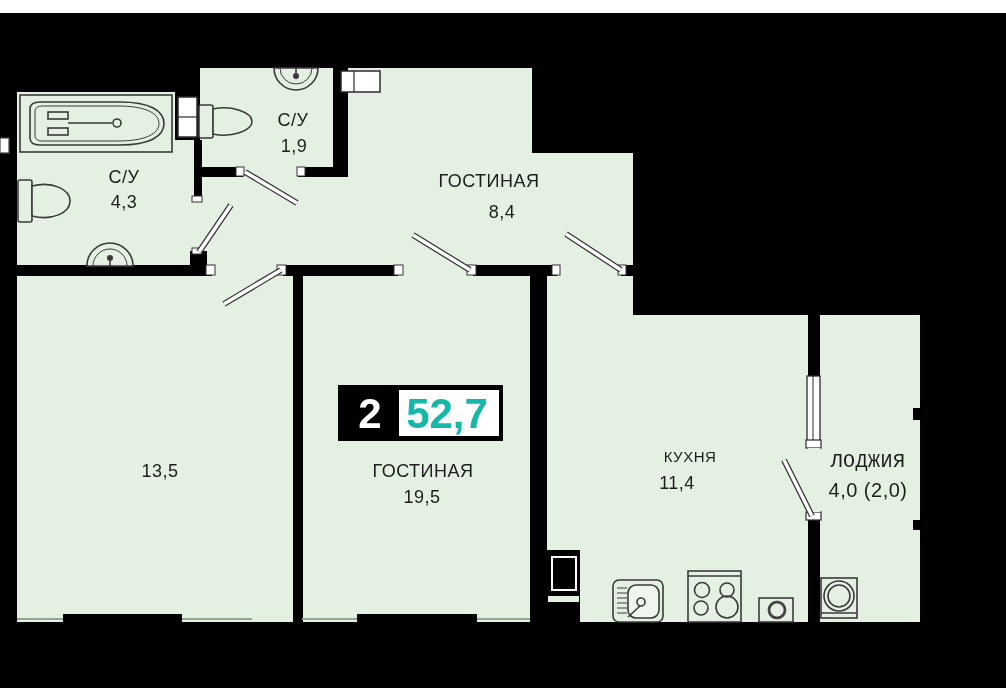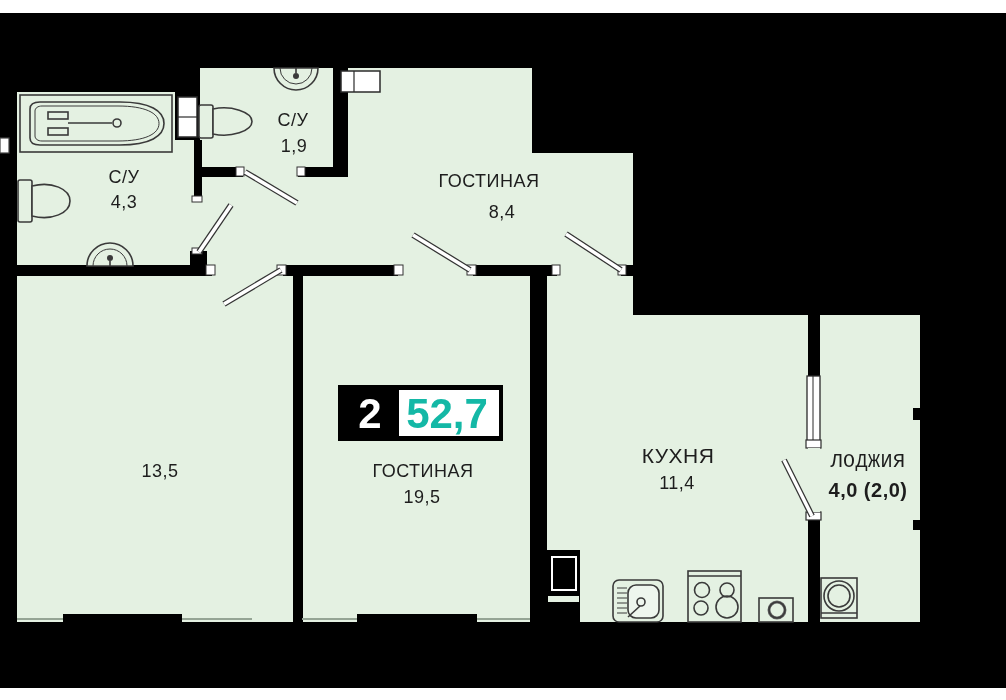--- a/index.html
+++ b/index.html
@@ -5,21 +5,21 @@
   html,body{margin:0;padding:0;background:#000;}
   #stage{position:relative;width:1006px;height:700px;background:#000;overflow:hidden;
          font-family:"Liberation Sans",sans-serif;}
   .margin-strip{position:absolute;left:0;width:1006px;background:#fff;}
   #top-strip{top:0;height:13px;}
   #bottom-strip{top:688px;height:12px;}
   #plan-svg{position:absolute;left:0;top:0;}
   .room-label,.room-area{position:absolute;transform:translate(-50%,-50%);
     color:#1d1d1d;font-size:18px;letter-spacing:.5px;white-space:nowrap;pointer-events:none;}
   .sm{font-size:20px;}
-  .kt{font-size:21px;}
+  .kt{font-size:15px;margin-left:12px;}
   .badge-num{position:absolute;transform:translate(-50%,-50%);font-weight:bold;
     font-size:42px;letter-spacing:0;white-space:nowrap;pointer-events:none;}
   #badge-rooms{color:#ffffff;}
   #badge-area{color:#14b8a6;}
 </style>
 </head>
 <body>
 
 <div id="stage">
   <div class="margin-strip" id="top-strip"></div>
@@ -206,17 +206,17 @@
 
   <div class="room-area" style="left:160px;top:471px;">13,5</div>
 
   <div class="room-label" style="left:423px;top:471px;">ГОСТИНАЯ</div>
   <div class="room-area" style="left:422px;top:497px;">19,5</div>
 
   <div class="room-label kt" style="left:678px;top:456px;">КУХНЯ</div>
   <div class="room-area" style="left:677px;top:483px;">11,4</div>
 
   <div class="room-label sm" style="left:868px;top:461px;font-family:Liberation Mono, monospace;">ЛОДЖИЯ</div>
-  <div class="room-area sm" style="left:868px;top:490px;font-weight:bold;">4,0 (2,0)</div>
+  <div class="room-area sm" style="left:868px;top:490px;">4,0 (2,0)</div>
 
   <div class="badge-num" id="badge-rooms" style="left:370px;top:414px;">2</div>
   <div class="badge-num" id="badge-area" style="left:447px;top:414px;">52,7</div>
 </div>
 
 </body></html>

